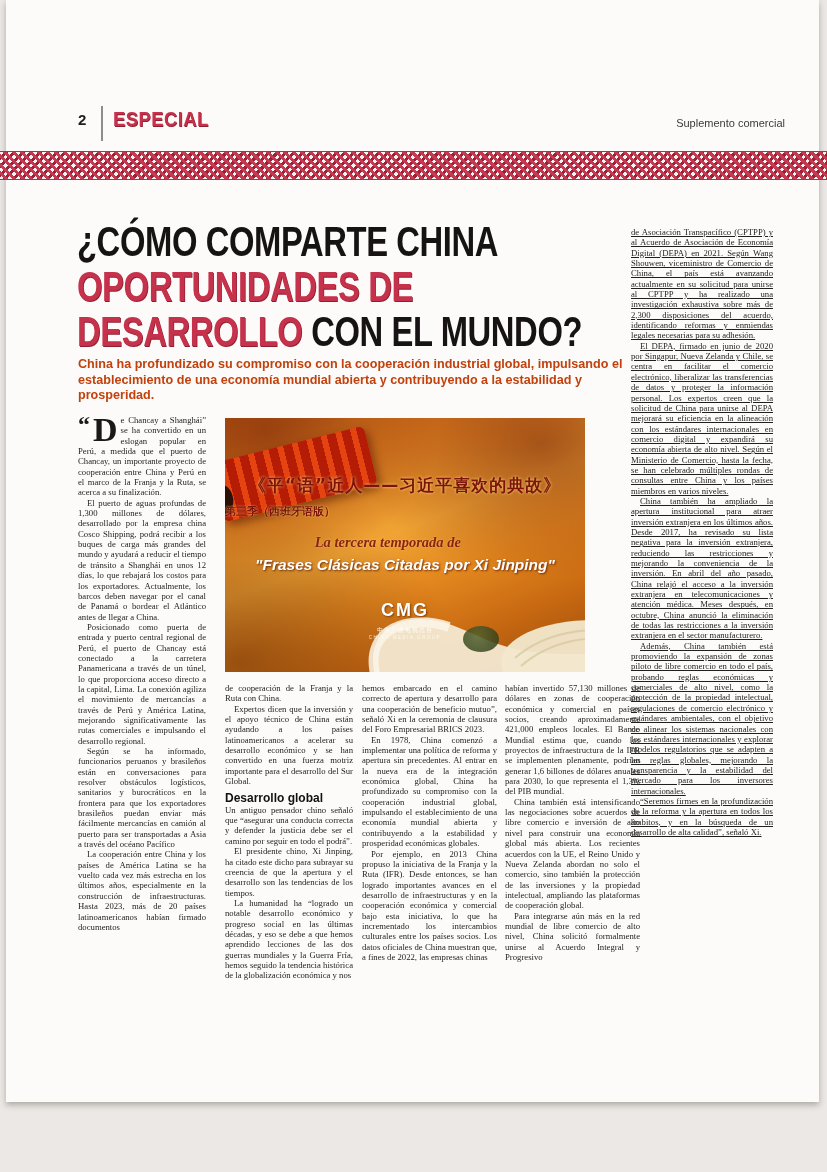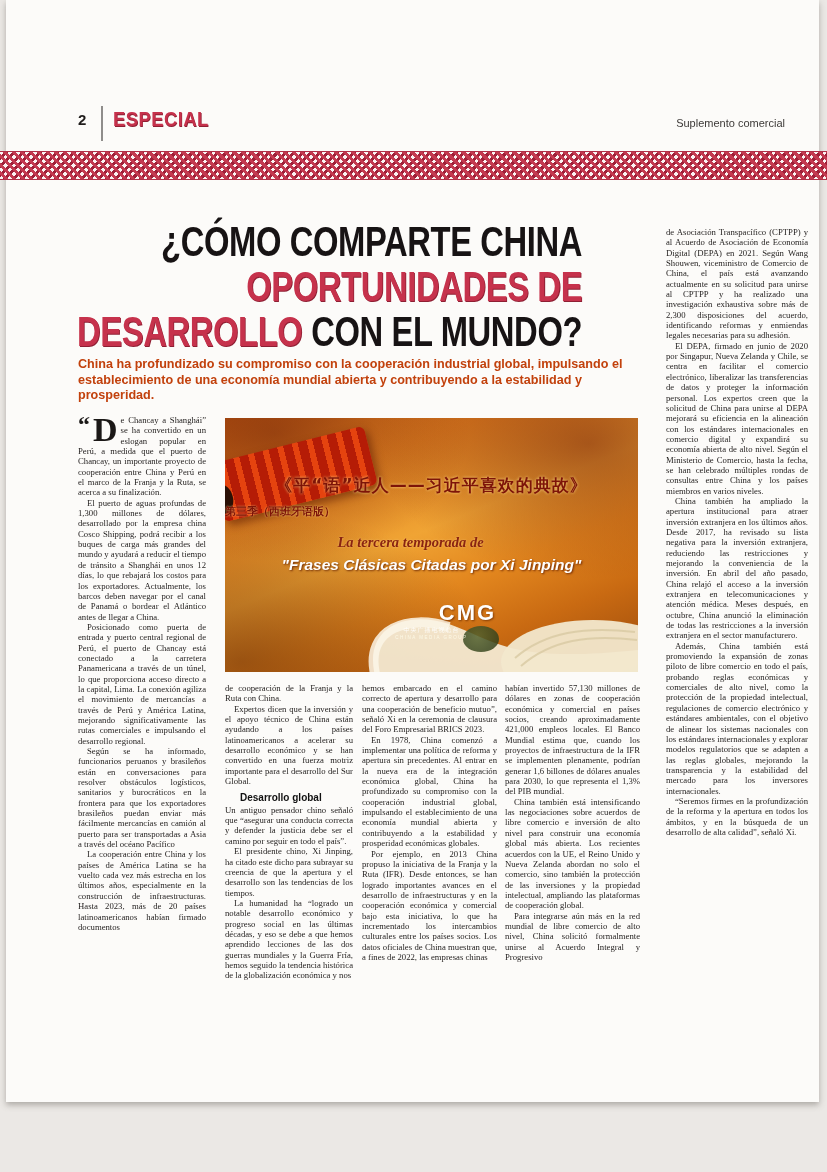--- a/index.html
+++ b/index.html
@@ -14,41 +14,41 @@
            letter-spacing:.5px;transform:scaleX(.92);transform-origin:0 0;
            text-shadow:.7px .7px 0 #8e1f33;}
   .supp{position:absolute;left:555px;top:117px;width:230px;text-align:right;font-size:11px;color:#3d3a38;}
   
   .band{position:absolute;left:0;top:151px;width:827px;height:27px;background-color:#faf4f3;
         background-image:
           repeating-linear-gradient(45deg, transparent 0 3px, #c43a50 3px 6px),
           repeating-linear-gradient(135deg, transparent 0 3px, #9e2038 3px 6px);
         border-top:1px solid #b03047;border-bottom:1px solid #b03047;}
   
-  .hl{position:absolute;left:77px;top:219px;text-align:right;}
+  .hl{position:absolute;left:77px;top:219px;}
   .hl-line{font-weight:700;font-size:42px;line-height:45px;white-space:nowrap;
            transform:scaleX(.78);transform-origin:0 0;color:#171314;letter-spacing:-.5px;}
   .hl .red{color:#c6324c;text-shadow:1px 1px 0 #8e1f33;}
   .sf{position:absolute;left:78px;top:357px;width:552px;font-weight:700;font-size:12.6px;
       line-height:15.5px;color:#c2410c;}
   
   .col{position:absolute;font-family:"Liberation Serif",serif;font-size:8.7px;line-height:10.35px;
        text-align:justify;color:#211e1d;overflow:hidden;}
   .col p{margin:0;}
   .col p.ind{text-indent:9px;}
-  .col h3{margin:7px 15px 1px;font-family:"Liberation Sans",sans-serif;font-size:10px;color:#111;}
+  .col h3{margin:7px 0 1px;font-family:"Liberation Sans",sans-serif;font-size:12px;color:#111;}
   .c1{left:78px;top:415px;width:128px;height:642px;}
   .c2{left:225px;top:683px;width:128px;height:374px;}
   .c3{left:362px;top:683px;width:135px;height:374px;}
   .c4{left:505px;top:683px;width:135px;height:374px;}
-  .c5{left:666px;top:227px;width:142px;height:830px;}
+  .c5{left:631px;top:227px;width:142px;height:830px;text-decoration:underline;}
   .lead .oq{float:left;font-size:24px;line-height:18px;margin:0 2px 0 0;color:#1b1817;font-weight:bold;}
   .lead .dropcap{float:left;font-size:34px;line-height:27px;font-weight:bold;margin:1px 3px 0 1px;color:#1b1817;}
   
-  .photo{position:absolute;left:225px;top:418px;width:413px;height:254px;overflow:hidden;
+  .photo{position:absolute;left:225px;top:418px;width:360px;height:254px;overflow:hidden;
          background:
            radial-gradient(ellipse at 88% 10%, rgba(110,28,8,.55), transparent 42%),
            radial-gradient(ellipse at 12% 6%, rgba(92,22,8,.45), transparent 38%),
            radial-gradient(ellipse at 4% 96%, rgba(104,44,6,.6), transparent 45%),
            linear-gradient(158deg,#c05a12 0%,#e08020 24%,#f0a434 46%,#e2861e 62%,#c96a12 78%,#9a4a0c 100%);}
   .scroll{position:absolute;left:-10px;top:26px;width:158px;height:60px;transform:rotate(-14deg);
           border-radius:6px;background:repeating-linear-gradient(90deg,#b51c06 0 9px,#e5430f 9px 15px);
           box-shadow:3px 5px 8px rgba(80,20,0,.5);}
   .scroll-cap{position:absolute;left:-14px;top:66px;width:22px;height:30px;background:#2a1006;
               border-radius:50%;transform:rotate(-14deg);}
@@ -58,22 +58,22 @@
             text-shadow:0 0 3px rgba(255,226,140,.9);}
   .cn-sub{position:absolute;left:0;top:86px;width:100%;text-align:left;font-size:11px;font-weight:bold;
           color:#7e1408;font-family:"DejaVu Sans",sans-serif;text-shadow:0 0 2px rgba(255,226,140,.8);}
   .es1{position:absolute;left:0;top:116px;width:86%;text-align:center;font-size:14.5px;font-weight:bold;
        font-style:italic;color:#8a2410;font-family:"Liberation Serif",serif;
        text-shadow:0 0 2px rgba(255,220,150,.6);margin-left:8px;}
   .es2{position:absolute;left:0;top:138px;width:100%;text-align:center;font-size:15.5px;font-weight:bold;
        font-style:italic;color:#ffffff;text-shadow:1px 1px 2px rgba(90,25,0,.8);}
   .inkblob{position:absolute;left:238px;top:208px;width:36px;height:26px;border-radius:50%;
            background:radial-gradient(circle at 40% 40%, #53622e, #2c3a18);opacity:.85;}
-  .cmg{position:absolute;left:0;top:182px;width:100%;text-align:center;font-size:22px;font-weight:800;
-       letter-spacing:2px;color:#fff;text-shadow:1px 1px 2px rgba(100,40,0,.7);margin-left:36px;}
+  .cmg{position:absolute;left:0;top:182px;width:100%;text-align:center;font-size:18px;font-weight:800;
+       letter-spacing:2px;color:#fff;text-shadow:1px 1px 2px rgba(100,40,0,.7);}
   .cmg-sub{position:absolute;left:0;top:208px;width:100%;text-align:center;font-size:6px;color:#fff;
            font-family:"DejaVu Sans",sans-serif;opacity:.9;letter-spacing:1px;}
   .cmg-sub2{position:absolute;left:0;top:217px;width:100%;text-align:center;font-size:4.5px;color:#ffe;
             opacity:.8;letter-spacing:1.5px;}
 </style>
 </head>
 <body>
 
 <div id="canvas">
   <div class="page"></div>
@@ -117,21 +117,21 @@
       <p class="lead"><span class="oq">“</span><span class="dropcap">D</span>e Chancay a Shanghái” se ha convertido en un eslogan popular en Perú, a medida que el puerto de Chancay, un importante proyecto de cooperación entre China y Perú en el marco de la Franja y la Ruta, se acerca a su finalización.</p>
       <p class="ind">El puerto de aguas profundas de 1,300 millones de dólares, desarrollado por la empresa china Cosco Shipping, podrá recibir a los buques de carga más grandes del mundo y ayudará a reducir el tiempo de tránsito a Shanghái en unos 12 días, lo que rebajará los costos para los exportadores. Actualmente, los barcos deben navegar por el canal de Panamá o bordear el Atlántico antes de llegar a China.</p>
       <p class="ind">Posicionado como puerta de entrada y puerto central regional de Perú, el puerto de Chancay está conectado a la carretera Panamericana a través de un túnel, lo que proporciona acceso directo a la capital, Lima. La conexión agiliza el movimiento de mercancías a través de Perú y América Latina, mejorando significativamente las rutas comerciales e impulsando el desarrollo regional.</p>
       <p class="ind">Según se ha informado, funcionarios peruanos y brasileños están en conversaciones para resolver obstáculos logísticos, sanitarios y burocráticos en la frontera para que los exportadores brasileños puedan enviar más fácilmente mercancías en camión al puerto para ser transportadas a Asia a través del océano Pacífico</p>
       <p class="ind">La cooperación entre China y los países de América Latina se ha vuelto cada vez más estrecha en los últimos años, especialmente en la construcción de infraestructuras. Hasta 2023, más de 20 países latinoamericanos habían firmado documentos</p>
     </div>
   <div class="col c2">
       <p>de cooperación de la Franja y la Ruta con China.</p>
       <p class="ind">Expertos dicen que la inversión y el apoyo técnico de China están ayudando a los países latinoamericanos a acelerar su desarrollo económico y se han convertido en una fuerza motriz importante para el desarrollo del Sur Global.</p>
       <h3>Desarrollo global</h3>
-      <p>Un antiguo pensador chino señaló que “asegurar una conducta correcta y defender la justicia debe ser el camino por seguir en todo el país”.</p>
+      <p>Un antiguo pensador chino señaló que “asegurar una conducta correcta y defender la justicia debe ser el camino por seguir en todo el podrá”.</p>
       <p class="ind">El presidente chino, Xi Jinping, ha citado este dicho para subrayar su creencia de que la apertura y el desarrollo son las tendencias de los tiempos.</p>
       <p class="ind">La humanidad ha “logrado un notable desarrollo económico y progreso social en las últimas décadas, y eso se debe a que hemos aprendido lecciones de las dos guerras mundiales y la Guerra Fría, hemos seguido la tendencia histórica de la globalización económica y nos</p>
     </div>
   <div class="col c3">
       <p>hemos embarcado en el camino correcto de apertura y desarrollo para una cooperación de beneficio mutuo”, señaló Xi en la ceremonia de clausura del Foro Empresarial BRICS 2023.</p>
       <p class="ind">En 1978, China comenzó a implementar una política de reforma y apertura sin precedentes. Al entrar en la nueva era de la integración económica global, China ha profundizado su compromiso con la cooperación industrial global, impulsando el establecimiento de una economía mundial abierta y contribuyendo a la estabilidad y prosperidad económicas globales.</p>
       <p class="ind">Por ejemplo, en 2013 China propuso la iniciativa de la Franja y la Ruta (IFR). Desde entonces, se han logrado importantes avances en el desarrollo de infraestructuras y en la cooperación económica y comercial bajo esta iniciativa, lo que ha incrementado los intercambios culturales entre los países socios. Los datos oficiales de China muestran que, a fines de 2022, las empresas chinas</p>
     </div>
   <div class="col c4">
       <p>habían invertido 57,130 millones de dólares en zonas de cooperación económica y comercial en países socios, creando aproximadamente 421,000 empleos locales. El Banco Mundial estima que, cuando los proyectos de infraestructura de la IFR se implementen plenamente, podrían generar 1,6 billones de dólares anuales para 2030, lo que representa el 1,3% del PIB mundial.</p>

